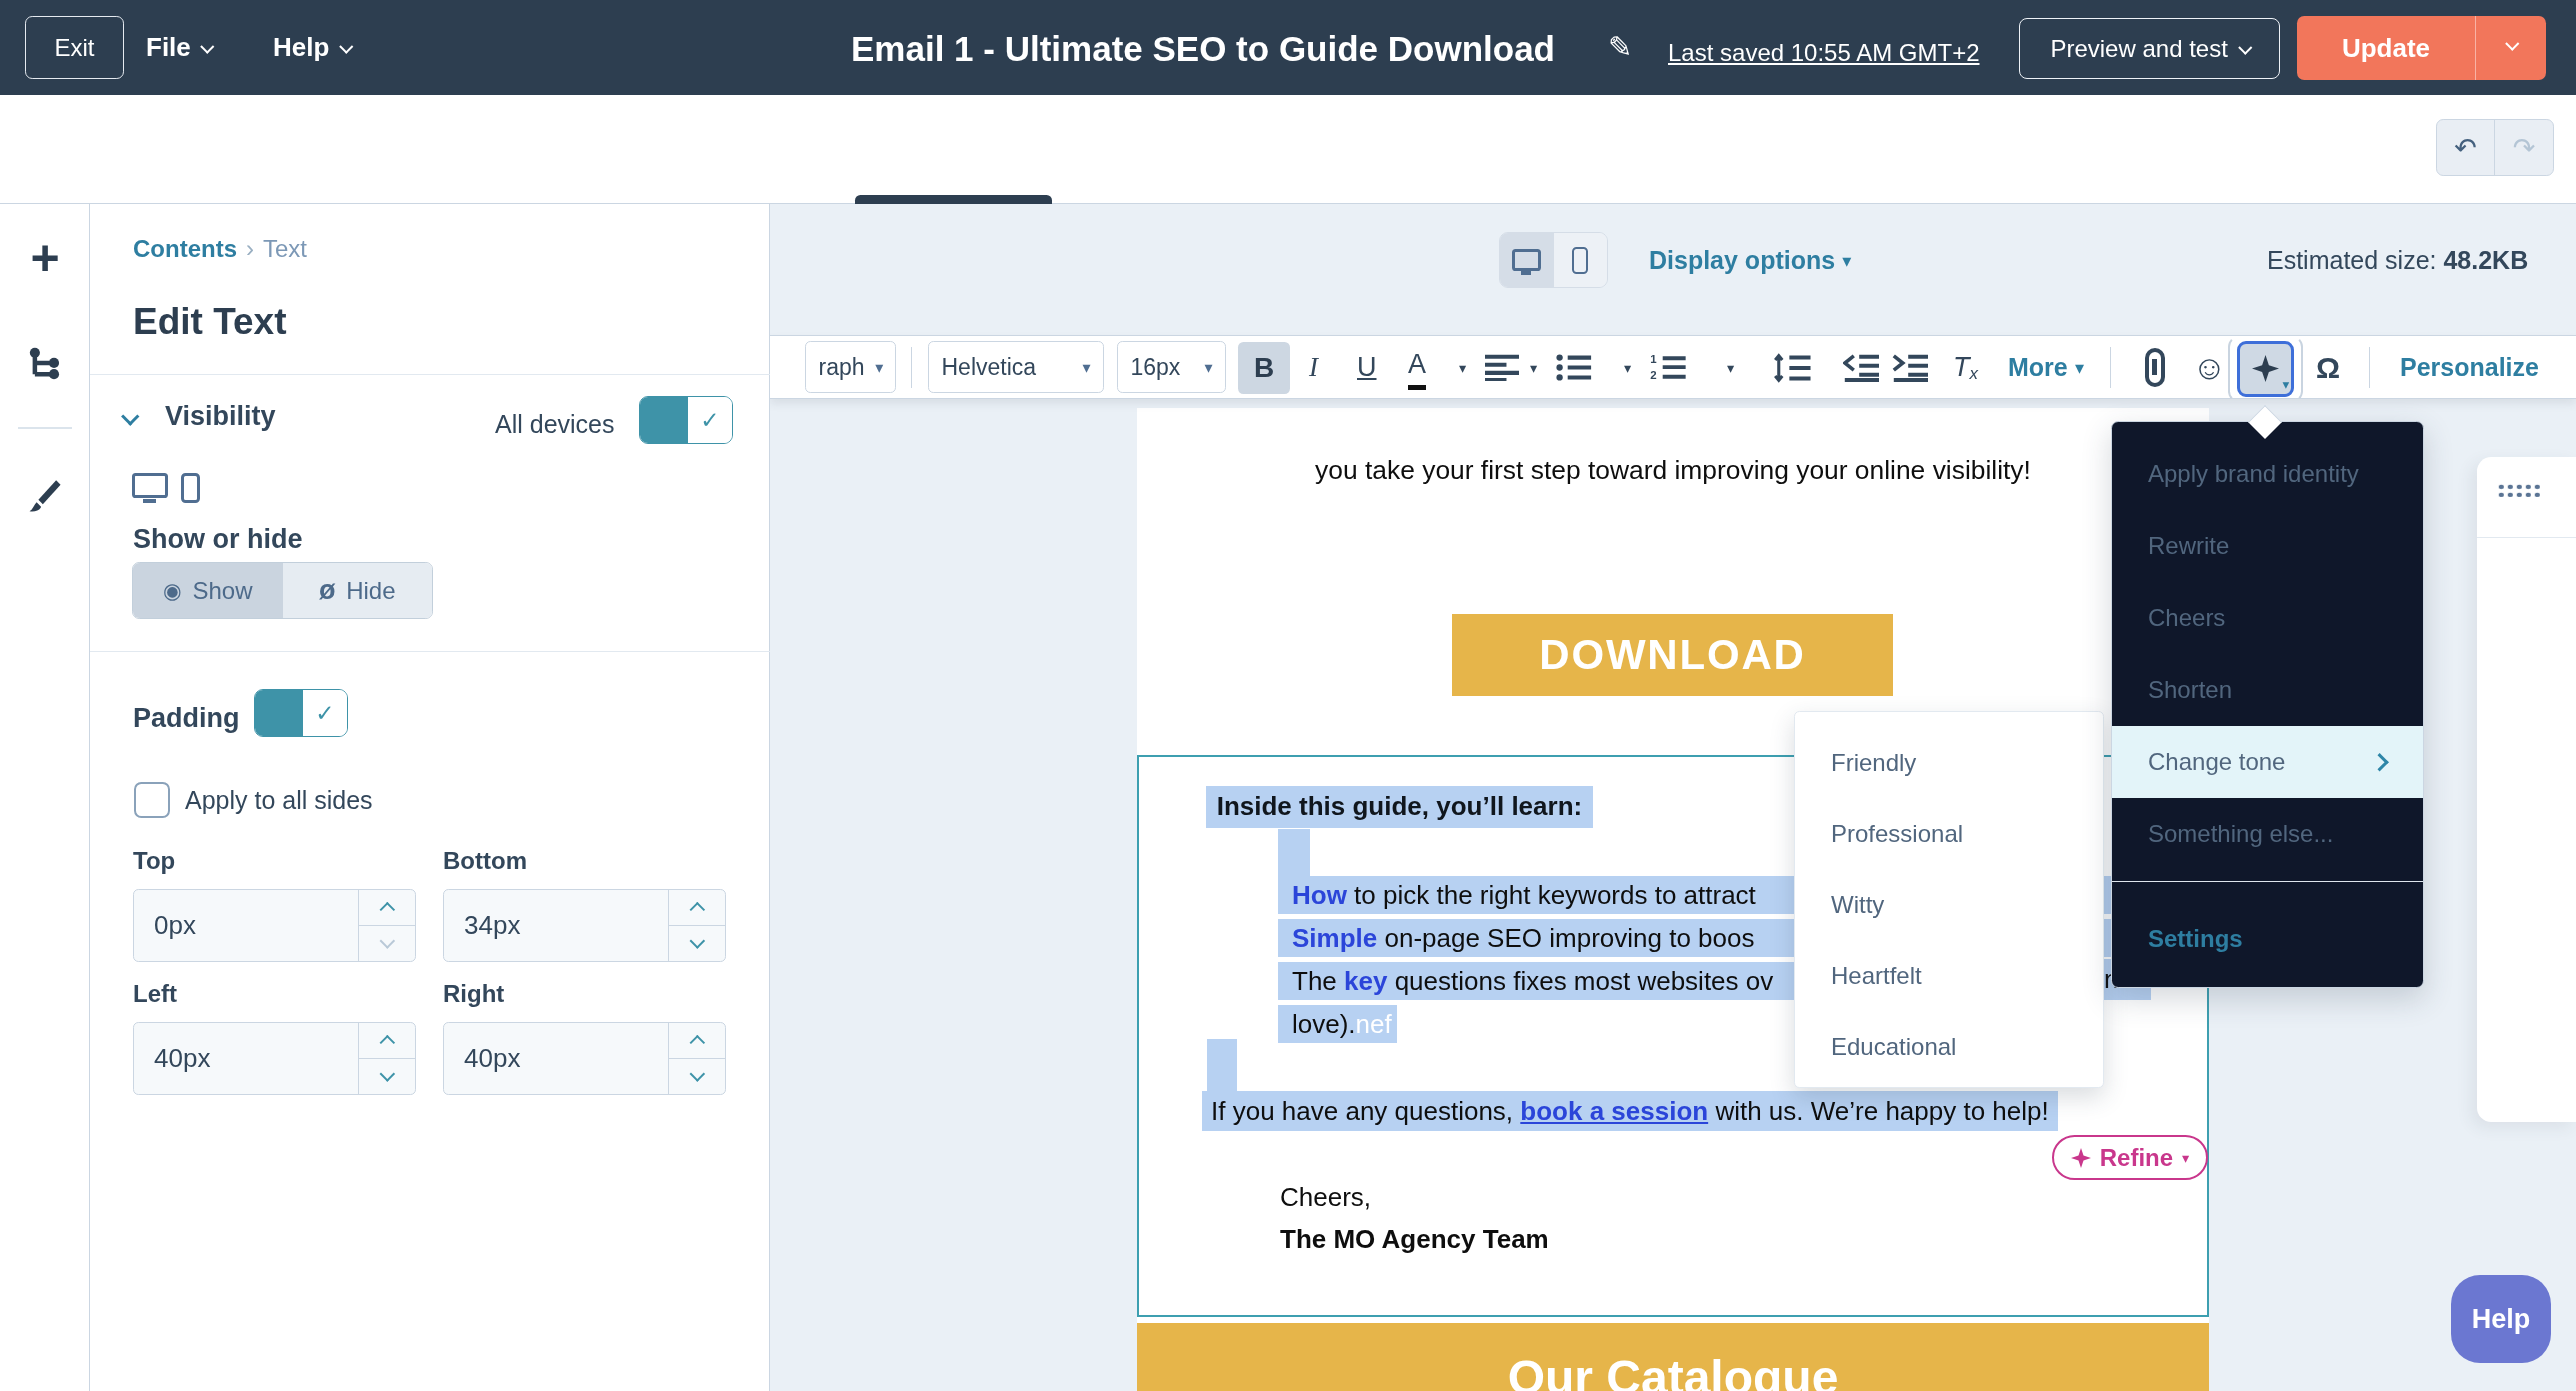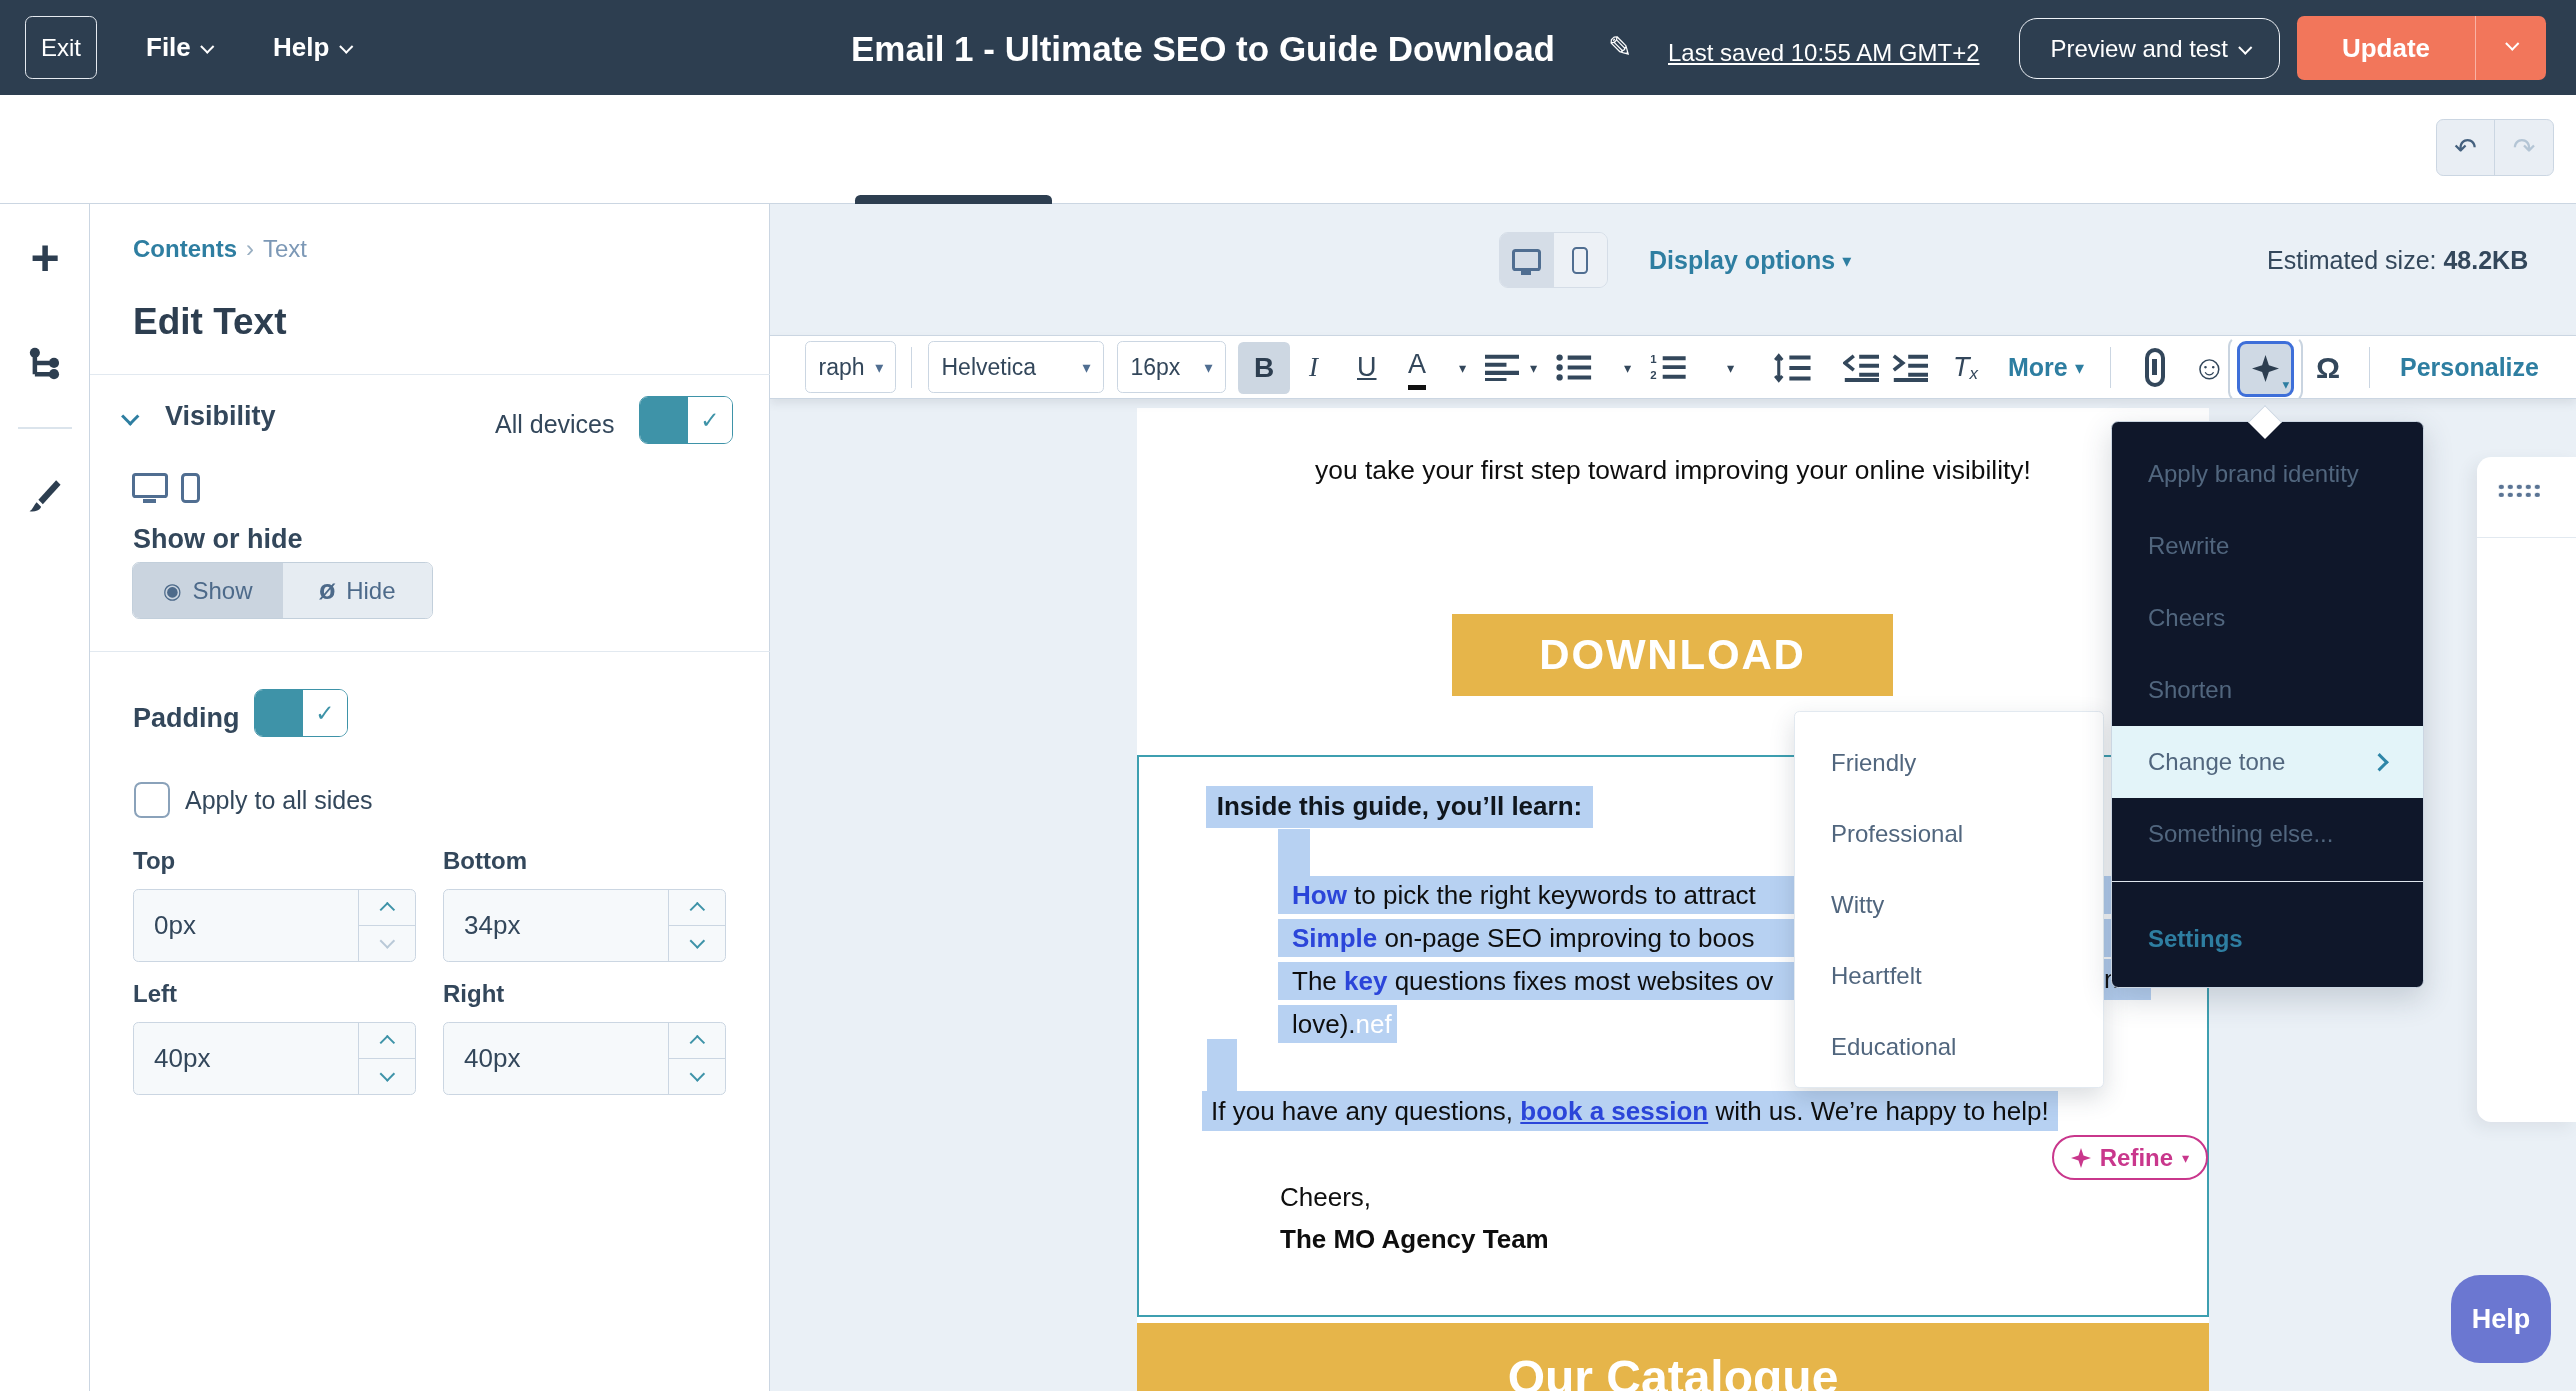--- a/index.html
+++ b/index.html
@@ -2,27 +2,27 @@
 <html style="font-size:14.3px"><head>
 <meta charset="utf-8">
 <style>
   * { margin:0; padding:0; box-sizing:border-box; }
   html,body { width:2576px; height:1392px; overflow:hidden; }
   body { font-family:"Liberation Sans","DejaVu Sans",sans-serif; color:#33475b; background:#eaf0f6; position:relative; }
   .abs { position:absolute; }
 
   
   .topbar { left:0; top:0; width:2576px; height:95px; background:#2d3e50; z-index:40; }
-  .exit-btn { left:25px; top:16px; width:72px; height:63px; border:1.8px solid #e5eaf0; border-radius:7.2px; color:#fff; font-size:24px; display:flex; align-items:center; justify-content:center; }
+  .exit-btn { left:25px; top:16px; width:99px; height:63px; border:1.8px solid #e5eaf0; border-radius:7.2px; color:#fff; font-size:24px; display:flex; align-items:center; justify-content:center; }
   .menu-item { top:0; height:95px; display:flex; align-items:center; color:#fff; font-size:26px; font-weight:bold; }
   .chev { display:inline-block; width:10px; height:10px; border-right:2.7px solid currentColor; border-bottom:2.7px solid currentColor; transform:rotate(45deg) translateY(-1.8px); margin-left:10.7px; }
   .doc-title { left:851px; top:29px; color:#fff; font-size:35px; font-weight:600; white-space:nowrap; }
   .title-pencil { left:1608px; top:30px; color:#fff; font-size:29px; }
   .last-saved { left:1668px; top:39px; color:#fff; font-size:24px; text-decoration:underline; white-space:nowrap; }
-  .preview-btn { left:2019px; top:18px; width:261px; height:61px; border:1.8px solid #eef2f7; border-radius:18px; color:#fff; font-size:24px; display:flex; align-items:center; justify-content:center; }
+  .preview-btn { left:2019px; top:18px; width:261px; height:61px; border:1.8px solid #eef2f7; border-radius:8px; color:#fff; font-size:24px; display:flex; align-items:center; justify-content:center; }
   .update-btn { left:2297px; top:16px; width:249px; height:64px; background:#f2765b; border-radius:7.2px; color:#fff; display:flex; z-index:41; }
   .update-main { width:179px; display:flex; align-items:center; justify-content:center; font-size:26px; font-weight:600; border-right:0.9px solid rgba(255,255,255,.45); }
   .update-caret { flex:1; display:flex; align-items:center; justify-content:center; }
 
   
   .tabsbar { left:0; top:95px; width:2576px; height:109px; background:#fff; border-bottom:0.9px solid #cbd6e2; z-index:40; }
   .tab { top:95px; height:109px; display:flex; align-items:center; gap:12.5px; font-size:26px; color:#42586f; }
   .tab .ticon { color:#7c98b6; font-size:27px; display:flex; }
   .tab.active { font-weight:bold; color:#33475b; }
   .tab-underline { left:855px; top:195px; width:197px; height:9px; background:#2d3e50; border-radius:5.4px 5.4px 0 0; z-index:41; }

